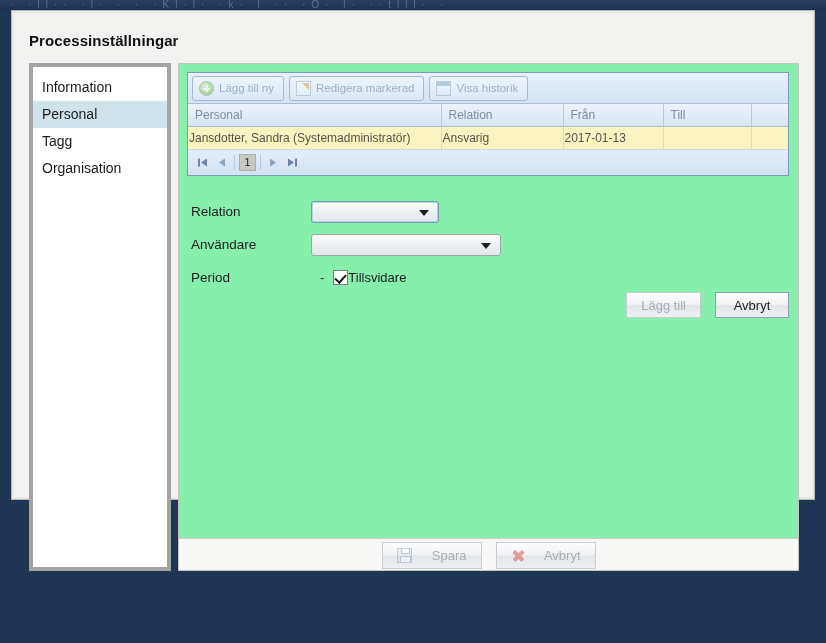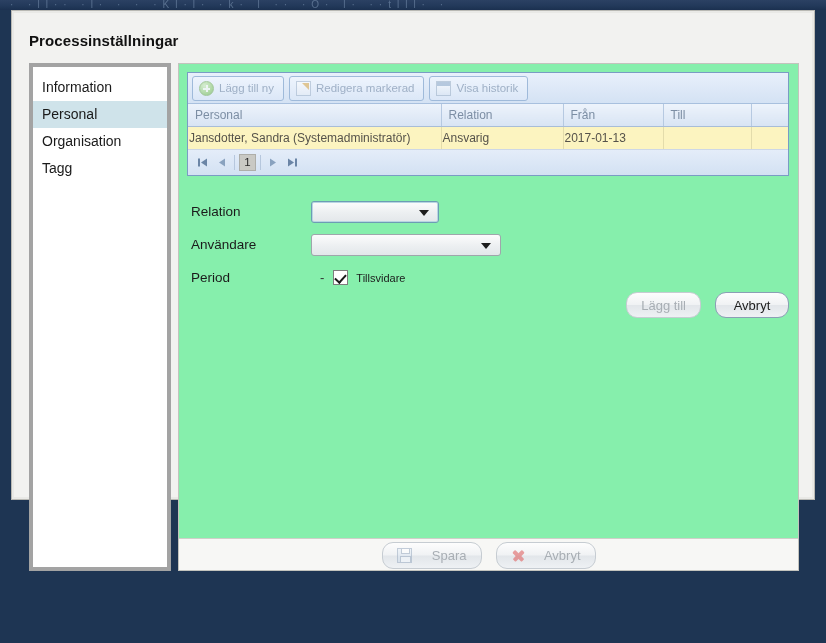--- a/index.html
+++ b/index.html
@@ -276,31 +276,31 @@
     cursor: default;
   }
   .cbx::after {
     content:"";
     position:absolute; left:3px; top:1px;
     width:5px; height:9px;
     border: solid #1a1a1a;
     border-width: 0 2px 2px 0;
     transform: rotate(42deg);
   }
-  .cbx-label { margin-left: 8px; font-size: 11px; color:#1b1b1b; }
+  .cbx-label { font-size: 13px; color:#1b1b1b; }
   
   .btn {
     height: 26px;
     min-width: 74px;
     padding: 5px 14px;
     display: inline-flex;
     align-items: center;
     justify-content: center;
     gap: 7px;
-    border-radius: 11px;
+    border-radius: 0;
     border: 1px solid #a9b4bf;
     background: linear-gradient(180deg,#fdfdfd 0%,#f0f2f4 48%,#e2e6ea 52%,#eef1f4 100%);
     font-size: 13px;
     color: #1d1d1d;
     cursor: default;
     box-sizing: border-box;
     white-space: nowrap;
   }
   .btn.disabled { color: #a8aeb4; border-color: #c6ccd2; }
   .form-actions {
@@ -399,22 +399,22 @@
     <div class="ghost">· ·ll··       ·l·  ·  ·    ·Kl·l·   ·k· l ·· ·O·   l· ··tlll· ·</div>
   </div>
 
   <div class="dialog">
 
     <div class="dialog-title">Processinställningar</div>
 
     <div class="nav">
       <div class="nav-item first">Information</div>
       <div class="nav-item selected">Personal</div>
+      <div class="nav-item">Tagg</div>
       <div class="nav-item">Organisation</div>
-      <div class="nav-item">Tagg</div>
     </div>
 
     <div class="content">
       <div class="content-inner">
 
         <div class="grid">
 
           <div class="grid-toolbar">
             <div class="tbtn">
               <span class="ic ic-plus"></span>

